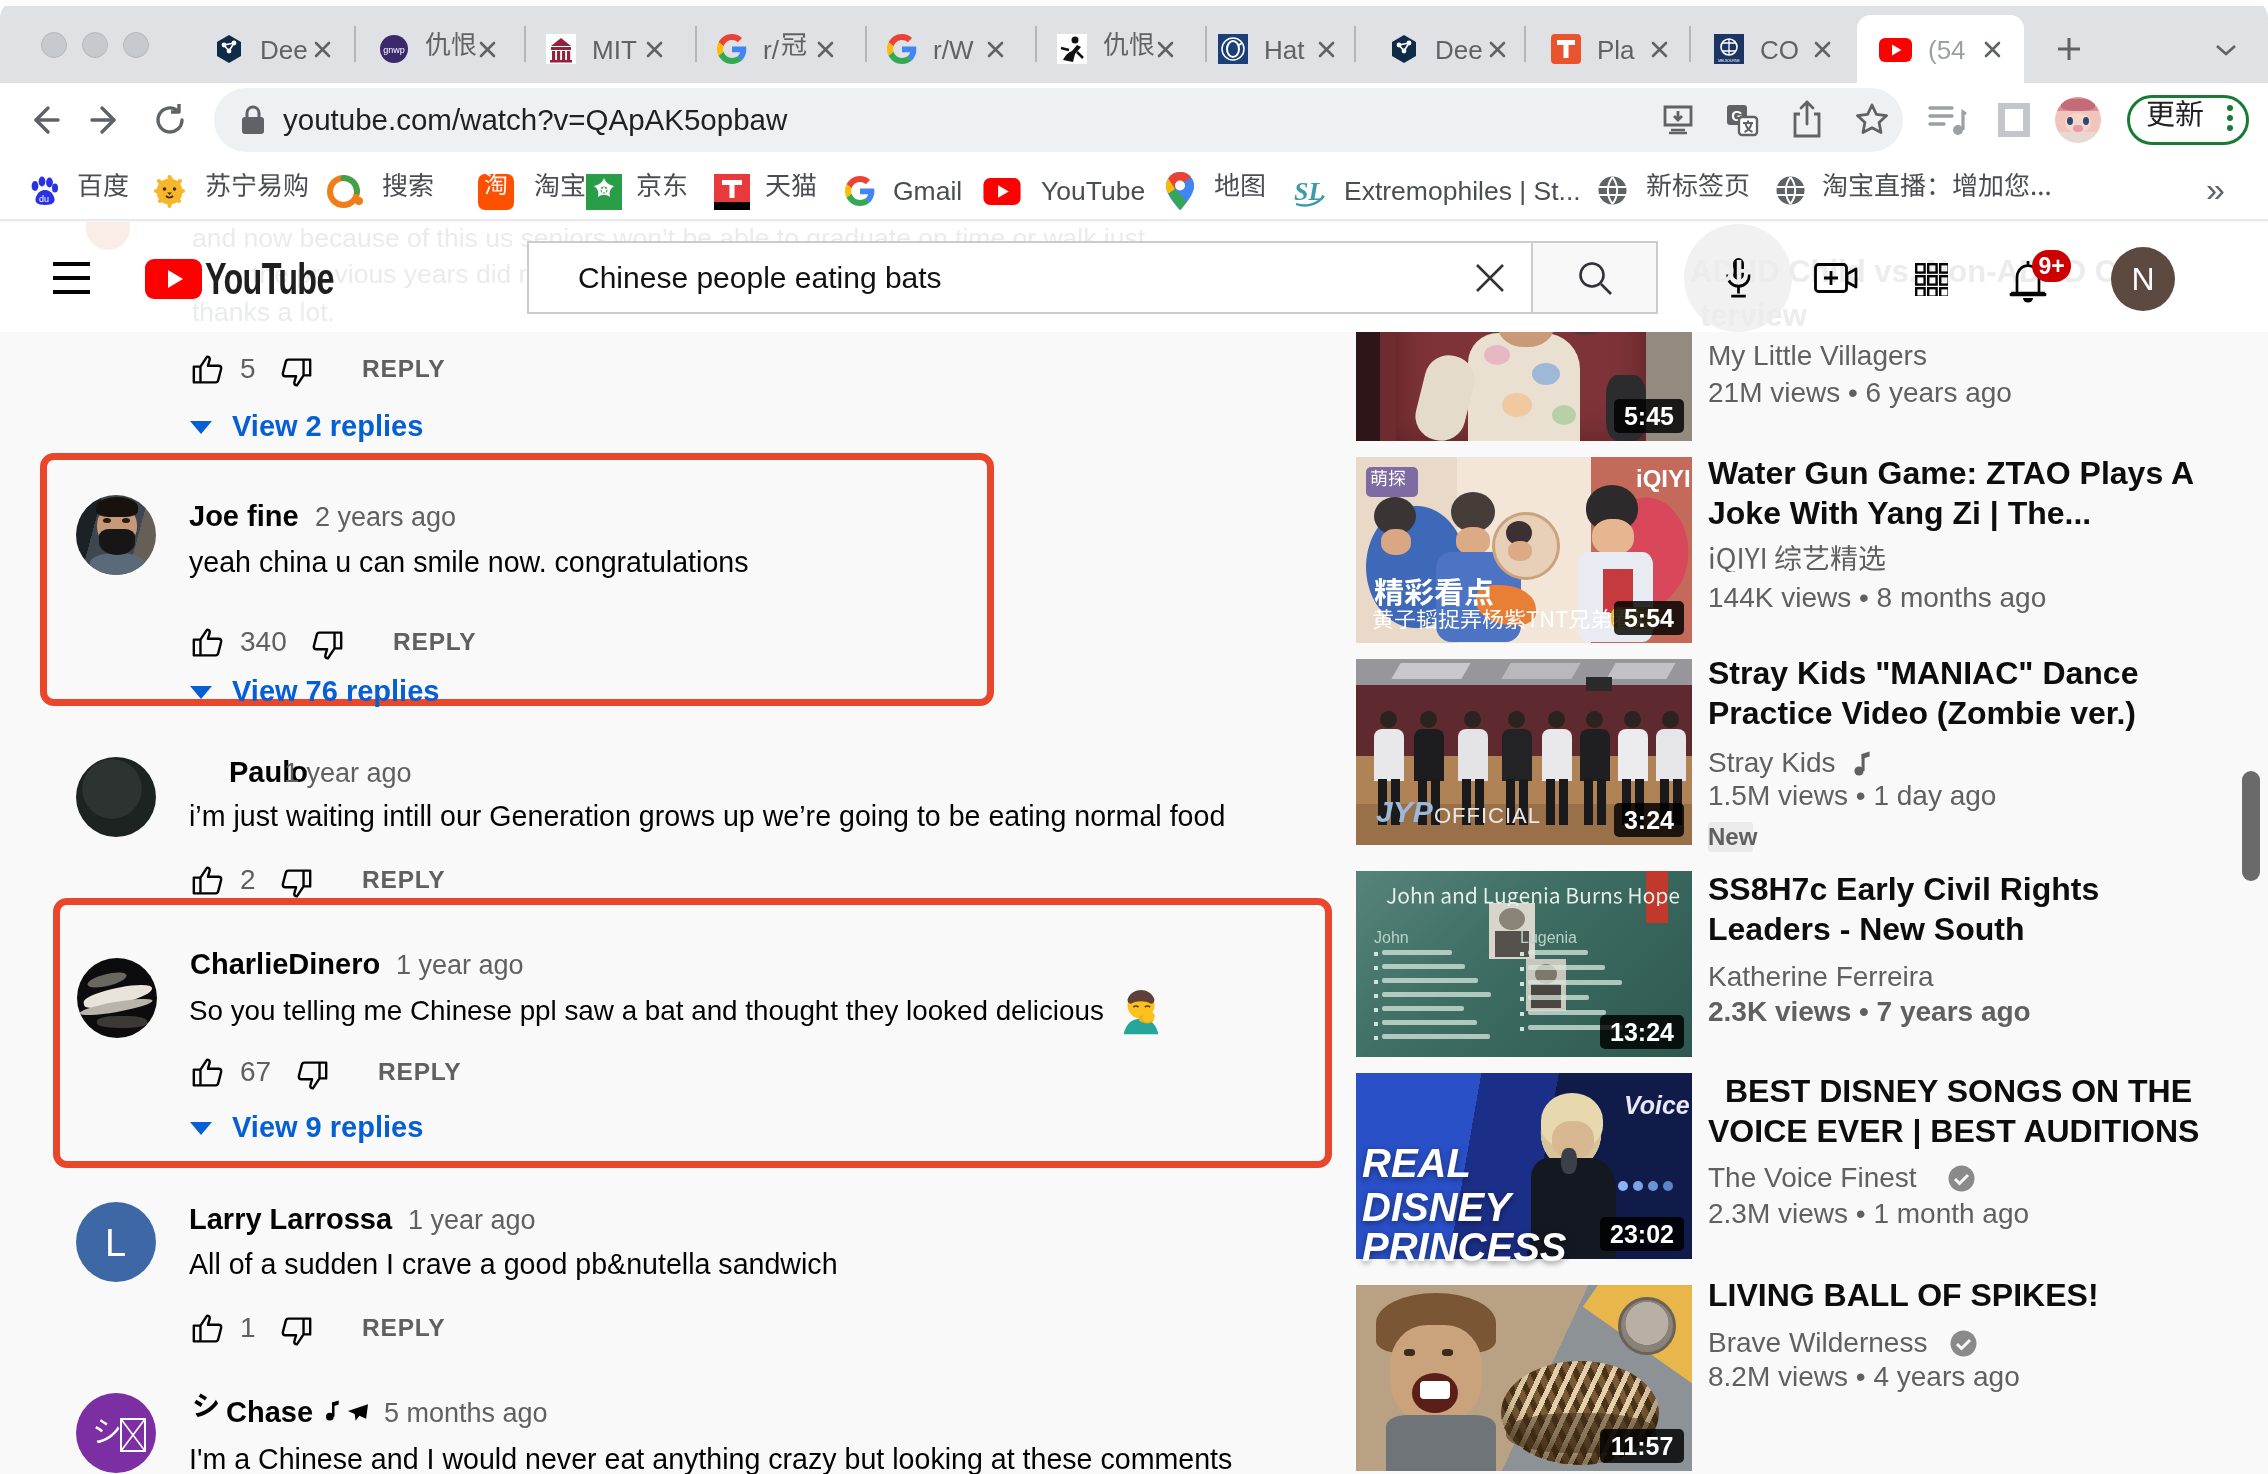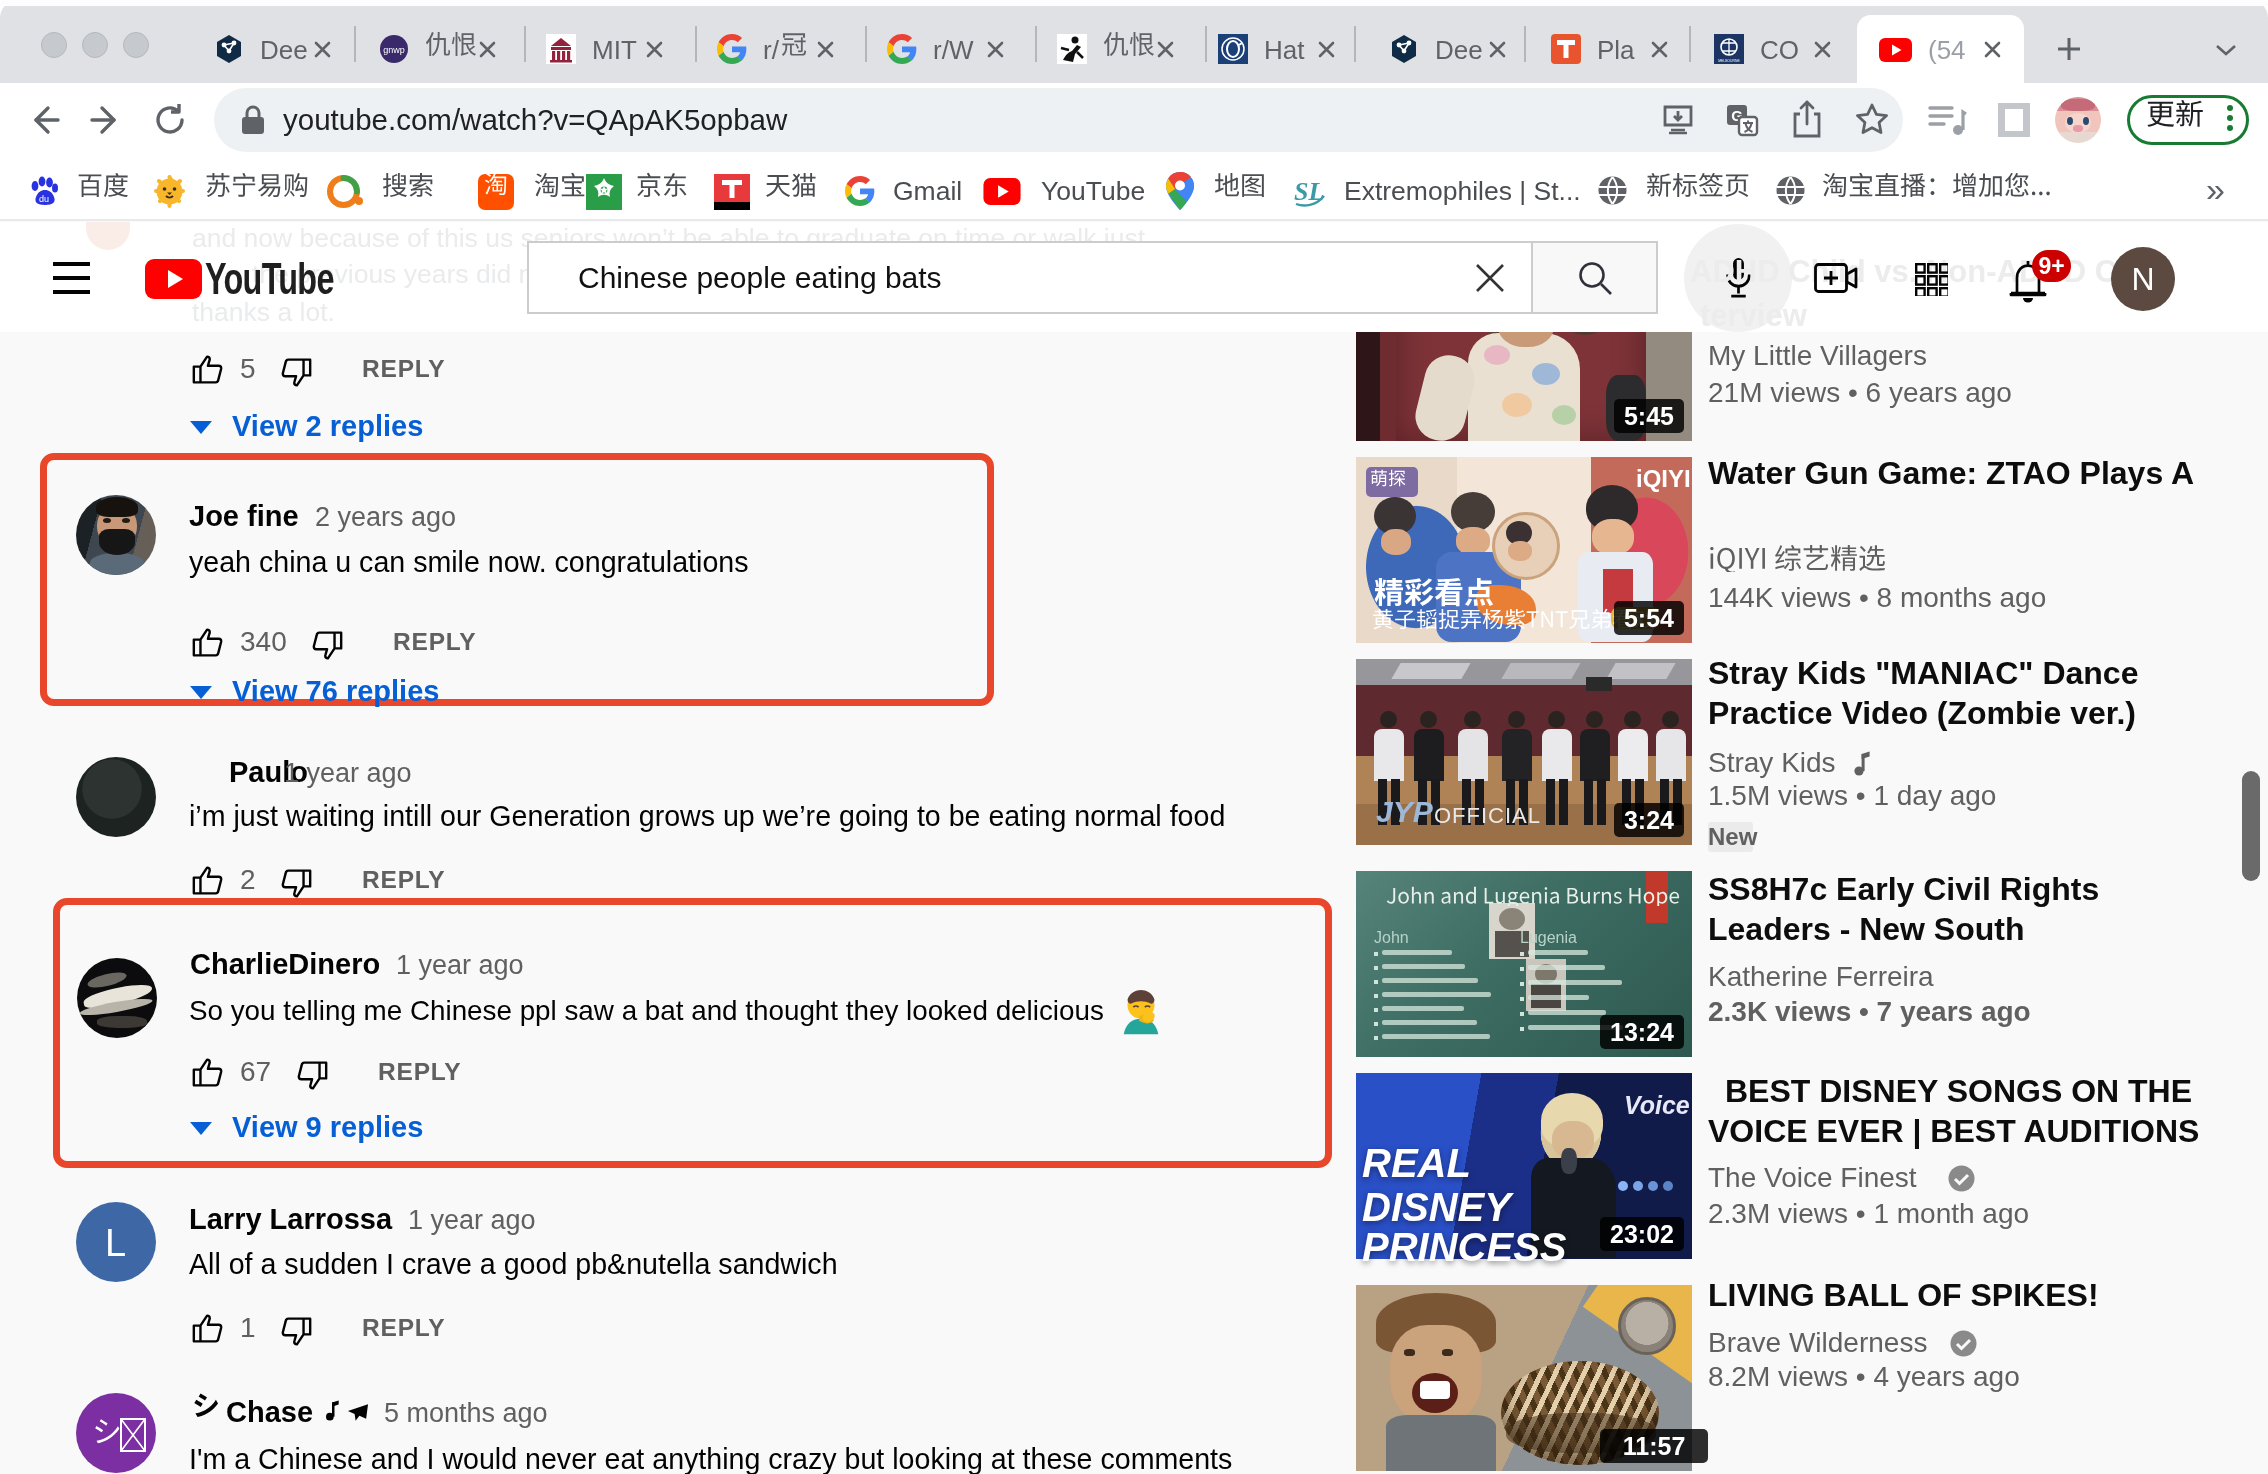--- a/index.html
+++ b/index.html
@@ -505,24 +505,25 @@
 <div class="abs" style="left:64px;top:96px;width:30px;height:18px;background:#fff;border-radius:4px"></div>
 <div class="abs" style="left:48px;top:64px;width:11px;height:7px;background:#3c2a1c;border-radius:40%"></div>
 <div class="abs" style="left:86px;top:64px;width:11px;height:7px;background:#3c2a1c;border-radius:40%"></div>
 <div class="abs" style="left:30px;top:130px;width:110px;height:56px;background:#6e7478;border-radius:20% 20% 0 0"></div>
 <div class="abs" style="left:145px;top:76px;width:158px;height:104px;border-radius:50%;background:
 repeating-linear-gradient(115deg,rgba(242,222,186,.9) 0 5px,rgba(0,0,0,0) 5px 13px),
 repeating-linear-gradient(65deg,#4a3418 0 6px,#7a5a36 6px 13px);box-shadow:inset 0 -16px 22px rgba(40,24,8,.55)"></div>
 <div class="abs" style="left:150px;top:128px;width:150px;height:40px;border-radius:45%;background:#3a2814;opacity:.5"></div>
 <div class="abs" style="left:262px;top:12px;width:58px;height:58px;border-radius:50%;background:radial-gradient(circle at 50% 45%,#b8b0a4 0 55%,#8a8278 56%);border:3px solid #6a6258"></div>
 </div>
-<div class="abs" style="left:1600px;top:1429px;width:108px;height:34px;background:rgba(0,0,0,.82);border-radius:5px;color:#fff;font-weight:bold;font-size:25px;text-align:center;line-height:34px;font-family:'Liberation Sans'">11:57</div>
+<div class="abs" style="left:1600px;top:1429px;width:84px;height:34px;background:rgba(0,0,0,.82);border-radius:5px;color:#fff;font-weight:bold;font-size:25px;text-align:center;line-height:34px;font-family:'Liberation Sans'">11:57</div>
 <div class="t" style="left:1708px;top:340px;font-size:28px;color:#606060;font-weight:400;">My Little Villagers</div>
 <div class="t" style="left:1708px;top:377px;font-size:28px;color:#606060;font-weight:400;">21M views • 6 years ago</div>
 <div class="t" style="left:1708px;top:455px;font-size:32px;color:#0d0d0d;font-weight:700;">Water Gun Game: ZTAO Plays A</div>
+<div class="t" style="left:1708px;top:495px;font-size:32px;color:#0d0d0d;font-weight:700;">Joke With Yang Zi | The...</div>
 <div class="abs" style="left:1708px;top:544px;width:178px;height:28px">
       <svg class="" width="178.0" height="28" viewBox="0 -880 6358 1000">
         <path fill="#606060" d="M92 0H184V-543H92ZM138 -655C174 -655 199 -679 199 -716C199 -751 174 -775 138 -775C102 -775 78 -751 78 -716C78 -679 102 -655 138 -655Z M646 -64C514 -64 428 -182 428 -369C428 -552 514 -665 646 -665C778 -665 864 -552 864 -369C864 -182 778 -64 646 -64ZM870 184C914 184 953 177 975 167L957 96C938 102 913 107 880 107C801 107 733 74 700 9C855 -18 959 -158 959 -369C959 -604 830 -746 646 -746C462 -746 333 -604 333 -369C333 -154 441 -12 601 10C642 110 735 184 870 184Z M1118 0H1210V-733H1118Z M1529 0H1621V-284L1842 -733H1746L1652 -526C1629 -472 1604 -420 1578 -365H1574C1548 -420 1526 -472 1502 -526L1407 -733H1309L1529 -284Z M1942 0H2034V-733H1942Z M2848 -538V-471H3212V-538ZM2851 -223C2814 -153 2756 -76 2703 -23C2719 -13 2749 9 2762 22C2815 -36 2877 -123 2920 -200ZM3135 -197C3182 -130 3235 -41 3259 14L3327 -19C3302 -73 3247 -160 3199 -224ZM2403 -53 2417 18C2505 -5 2620 -34 2731 -62L2724 -126C2604 -98 2483 -69 2403 -53ZM2750 -354V-288H2996V-4C2996 6 2992 9 2979 10C2968 11 2926 11 2881 10C2890 29 2900 57 2903 75C2968 76 3008 76 3035 65C3062 53 3069 35 3069 -3V-288H3302V-354ZM2960 -826C2978 -792 2997 -751 3010 -716H2765V-548H2836V-651H3223V-548H3297V-716H3092C3080 -753 3056 -805 3031 -845ZM2419 -423C2434 -430 2458 -436 2583 -452C2539 -386 2498 -333 2479 -313C2449 -276 2426 -251 2404 -247C2413 -230 2424 -196 2427 -182C2447 -194 2479 -203 2719 -252C2717 -267 2717 -295 2719 -314L2530 -280C2606 -369 2681 -480 2745 -590L2686 -626C2667 -589 2646 -551 2624 -516L2491 -502C2549 -588 2607 -700 2650 -807L2582 -838C2544 -717 2474 -586 2451 -553C2430 -519 2414 -494 2396 -491C2405 -472 2416 -438 2419 -423Z M3512 -496V-426H3958C3546 -176 3527 -115 3527 -59C3528 11 3585 53 3709 53H4134C4241 53 4276 23 4288 -144C4265 -148 4238 -157 4217 -169C4212 -40 4196 -19 4141 -19H3701C3642 -19 3604 -33 3604 -64C3604 -102 3638 -155 4137 -449C4145 -452 4151 -456 4155 -459L4101 -498L4085 -495ZM3991 -840V-732H3722V-840H3646V-732H3415V-660H3646V-568H3722V-660H3991V-568H4067V-660H4290V-732H4067V-840Z M4409 -762C4435 -693 4459 -602 4464 -543L4519 -556C4512 -616 4489 -706 4461 -775ZM4686 -779C4673 -712 4644 -614 4622 -555L4669 -540C4694 -596 4725 -689 4749 -763ZM4399 -504V-434H4528C4497 -324 4441 -192 4388 -121C4400 -101 4420 -68 4427 -45C4468 -104 4508 -198 4540 -294V78H4609V-319C4639 -266 4674 -201 4688 -167L4739 -224C4719 -256 4635 -381 4609 -412V-434H4721V-504H4609V-837H4540V-504ZM4994 -840V-759H4784V-701H4994V-639H4809V-584H4994V-517H4756V-458H5318V-517H5065V-584H5270V-639H5065V-701H5292V-759H5065V-840ZM5181 -341V-266H4890V-341ZM4818 -398V79H4890V-84H5181V2C5181 13 5177 17 5164 17C5152 18 5111 18 5065 16C5075 34 5084 60 5087 79C5150 79 5191 78 5218 68C5244 57 5251 39 5251 2V-398ZM4890 -212H5181V-137H4890Z M5419 -765C5477 -716 5545 -646 5574 -597L5636 -644C5604 -692 5535 -760 5476 -806ZM5804 -810C5780 -721 5738 -633 5684 -574C5702 -565 5734 -545 5748 -534C5771 -562 5793 -597 5813 -636H5961V-490H5678V-423H5859C5842 -292 5801 -197 5651 -144C5667 -130 5689 -102 5697 -83C5865 -149 5915 -264 5934 -423H6037V-191C6037 -115 6054 -93 6129 -93C6144 -93 6212 -93 6227 -93C6290 -93 6310 -125 6317 -252C6296 -257 6265 -268 6251 -282C6248 -177 6244 -163 6219 -163C6205 -163 6150 -163 6140 -163C6114 -163 6111 -166 6111 -191V-423H6309V-490H6036V-636H6267V-701H6036V-836H5961V-701H5843C5856 -731 5867 -763 5876 -795ZM5609 -456H5414V-386H5537V-83C5494 -63 5448 -27 5403 15L5453 80C5510 18 5564 -34 5601 -34C5623 -34 5654 -5 5693 19C5759 58 5842 68 5958 68C6056 68 6225 63 6303 58C6304 36 6316 -1 6324 -20C6225 -10 6073 -3 5959 -3C5853 -3 5769 -9 5707 -46C5659 -74 5636 -98 5609 -100Z"></path>
       </svg>
     </div>
 <div class="t" style="left:1708px;top:582px;font-size:28px;color:#606060;font-weight:400;">144K views • 8 months ago</div>
 <div class="t" style="left:1708px;top:655px;font-size:32px;color:#0d0d0d;font-weight:700;">Stray Kids "MANIAC" Dance</div>
 <div class="t" style="left:1708px;top:695px;font-size:32px;color:#0d0d0d;font-weight:700;text-align:right;">Practice Video (Zombie ver.)</div>
 <div class="t" style="left:1708px;top:747px;font-size:28px;color:#606060;font-weight:400;">Stray Kids</div>
 <svg class="abs" style="left:1852px;top:750px" width="24" height="26" viewBox="0 0 24 26">

